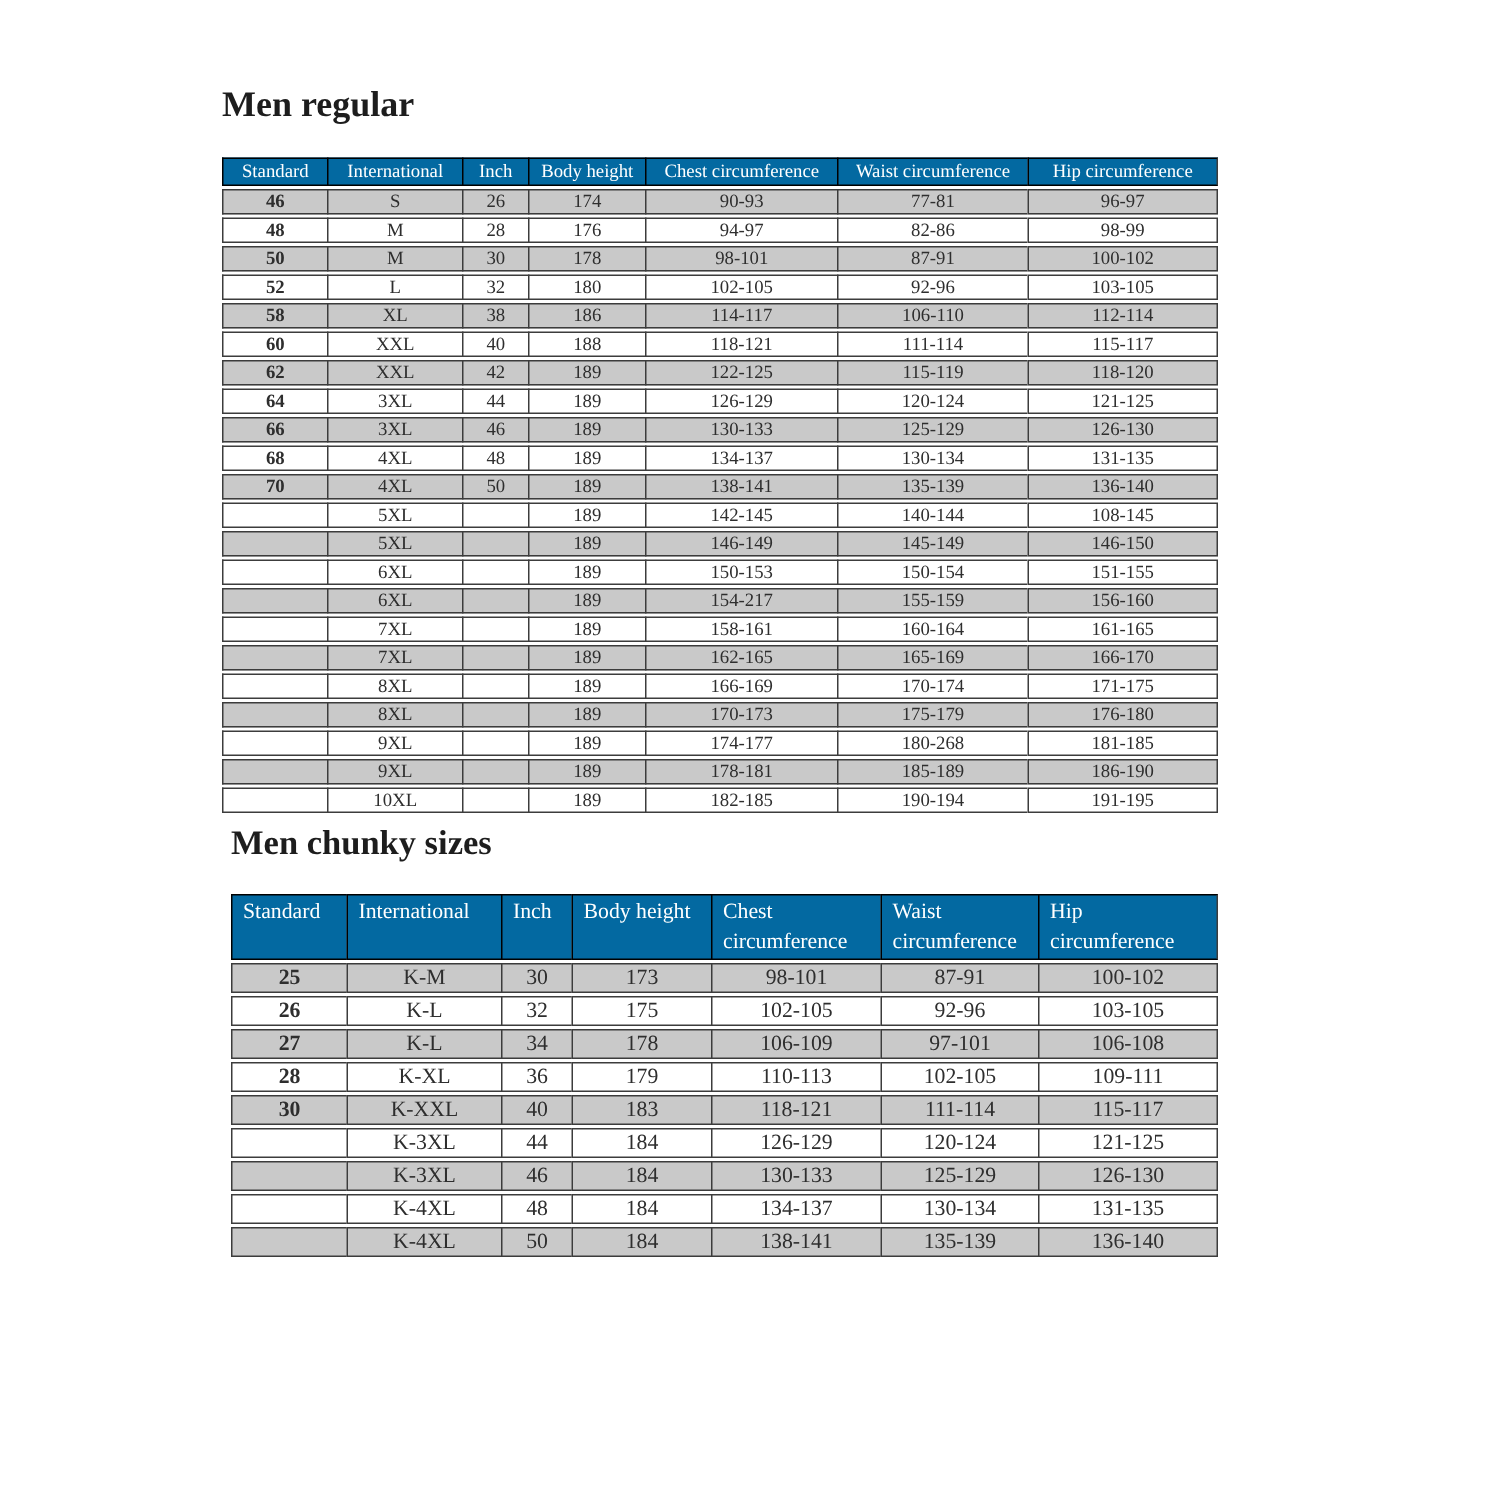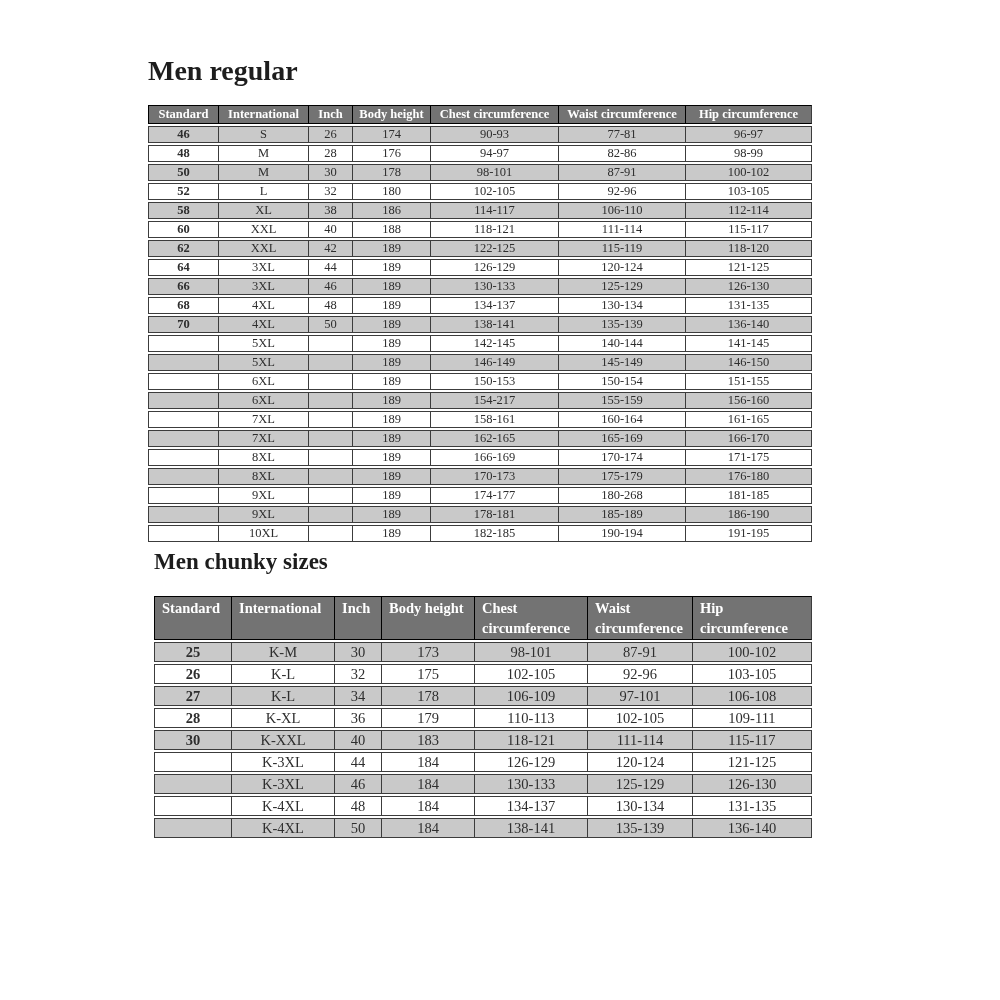--- a/index.html
+++ b/index.html
@@ -25,21 +25,21 @@
     margin: 6px 0 0 154px;
     width: 710px;
   }
   .table-title {
     font-family: "Liberation Serif", "DejaVu Serif", serif;
     font-weight: bold;
     color: #1d1d1d;
     margin: 0;
   }
   .section-regular .table-title {
-    font-size: 28px;
+    font-size: 24px;
     line-height: 21px;
     margin-bottom: 22px;
   }
   .section-chunky .table-title {
     font-size: 23px;
     line-height: 24px;
     margin-bottom: 20px;
   }
   table.size-table {
     border-collapse: separate;
@@ -54,24 +54,24 @@
     border-right: none;
     overflow: hidden;
     white-space: nowrap;
     padding: 0 3px;
   }
   table.size-table th:last-child,
   table.size-table td:last-child {
     border-right: 1px solid #3c3c3c;
   }
   table.size-table th {
-    background: #737373;
+    background: #0369a1;
     border-color: #000000;
     color: #ffffff;
-    font-weight: bold;
+    font-weight: normal;
     margin-left: 41px;
   }
   table.size-table td {
     text-align: center;
     color: #2e2e2e;
   }
   table.size-table td:first-child {
     font-weight: bold;
   }
   tbody tr:nth-child(odd) td { background: #c9c9c9; }
@@ -235,21 +235,21 @@
           <td>135-139</td>
           <td>136-140</td>
         </tr>
         <tr>
           <td></td>
           <td>5XL</td>
           <td></td>
           <td>189</td>
           <td>142-145</td>
           <td>140-144</td>
-          <td>141-145</td>
+          <td>108-145</td>
         </tr>
         <tr>
           <td></td>
           <td>5XL</td>
           <td></td>
           <td>189</td>
           <td>146-149</td>
           <td>145-149</td>
           <td>146-150</td>
         </tr>

